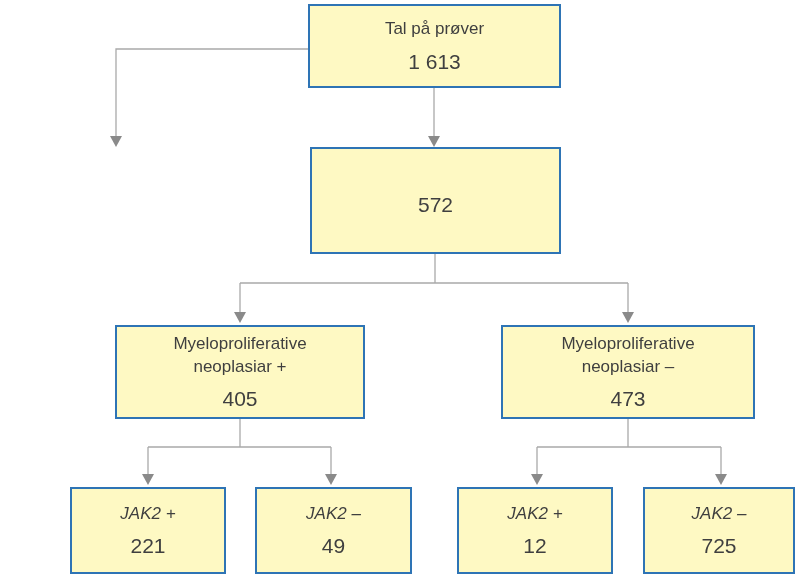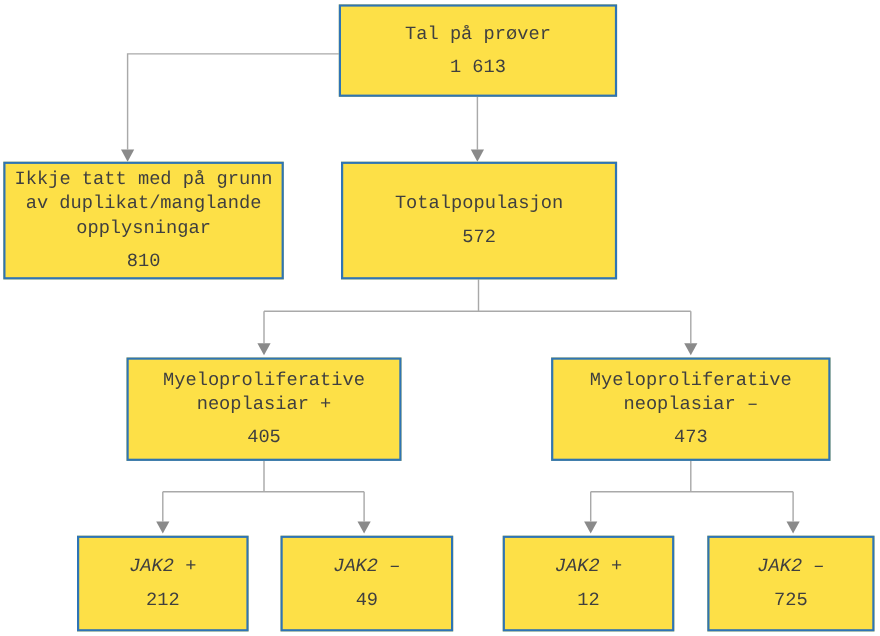--- a/index.html
+++ b/index.html
@@ -28,39 +28,38 @@
     fill: none;
   }
   #connectors .ahead {
     fill: #8a8a8a;
     stroke: none;
   }
   .node {
     position: absolute;
     box-sizing: border-box;
     border: 2px solid #2e74b5;
-    background: #fde047;
+    background: #fef9c3;
     display: flex;
     flex-direction: column;
     align-items: center;
     justify-content: center;
     text-align: center;
     color: #3f3f3f;
-    font-family: Liberation Mono, monospace;
   }
   .node .label {
     font-size: 17px;
     line-height: 1.32;
     white-space: pre-line;
   }
   .node .label.italic {
     font-style: italic;
   }
   .node .value {
-    font-size: 17px;
+    font-size: 21px;
     margin-top: 9px;
   }
   
   .n-total    { left: 308px; top: 4px;   width: 253px; height: 84px; }
   .n-excluded { left: 3px;   top: 147px; width: 255px; height: 107px; }
   .n-pop      { left: 310px; top: 147px; width: 251px; height: 107px; }
   .n-mpnpos   { left: 115px; top: 325px; width: 250px; height: 94px; }
   .n-mpnneg   { left: 501px; top: 325px; width: 254px; height: 94px; }
   .n-jak2a    { left: 70px;  top: 487px; width: 156px; height: 87px; }
   .n-jak2b    { left: 255px; top: 487px; width: 157px; height: 87px; }
@@ -110,47 +109,40 @@
       <line class="cline" x1="721" y1="447" x2="721" y2="474"></line>
       <polygon class="ahead" points="715,474 727,474 721,485"></polygon>
     </g>
   </svg>
 
   <div class="node n-total">
     <div class="label">Tal på prøver</div>
     <div class="value">1 613</div>
   </div>
 
-  <div class="node n-excluded">
-    <div class="label">Ikkje tatt med på grunn
-av duplikat/manglande
-opplysningar</div>
-    <div class="value">810</div>
-  </div>
 
   <div class="node n-pop">
-    <div class="label">Totalpopulasjon</div>
     <div class="value">572</div>
   </div>
 
   <div class="node n-mpnpos">
     <div class="label">Myeloproliferative
 neoplasiar +</div>
     <div class="value">405</div>
   </div>
 
   <div class="node n-mpnneg">
     <div class="label">Myeloproliferative
 neoplasiar –</div>
     <div class="value">473</div>
   </div>
 
   <div class="node n-jak2a">
     <div class="label italic">JAK2 +</div>
-    <div class="value">212</div>
+    <div class="value">221</div>
   </div>
 
   <div class="node n-jak2b">
     <div class="label italic">JAK2 –</div>
     <div class="value">49</div>
   </div>
 
   <div class="node n-jak2c">
     <div class="label italic">JAK2 +</div>
     <div class="value">12</div>

